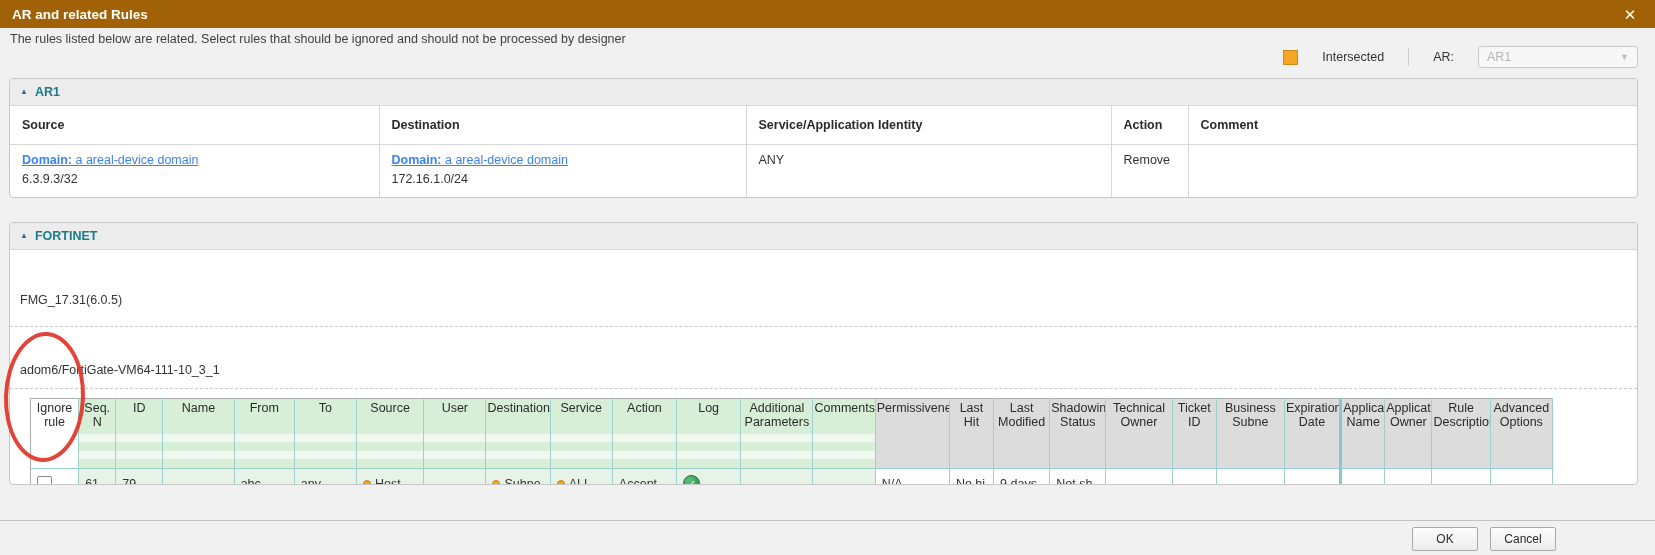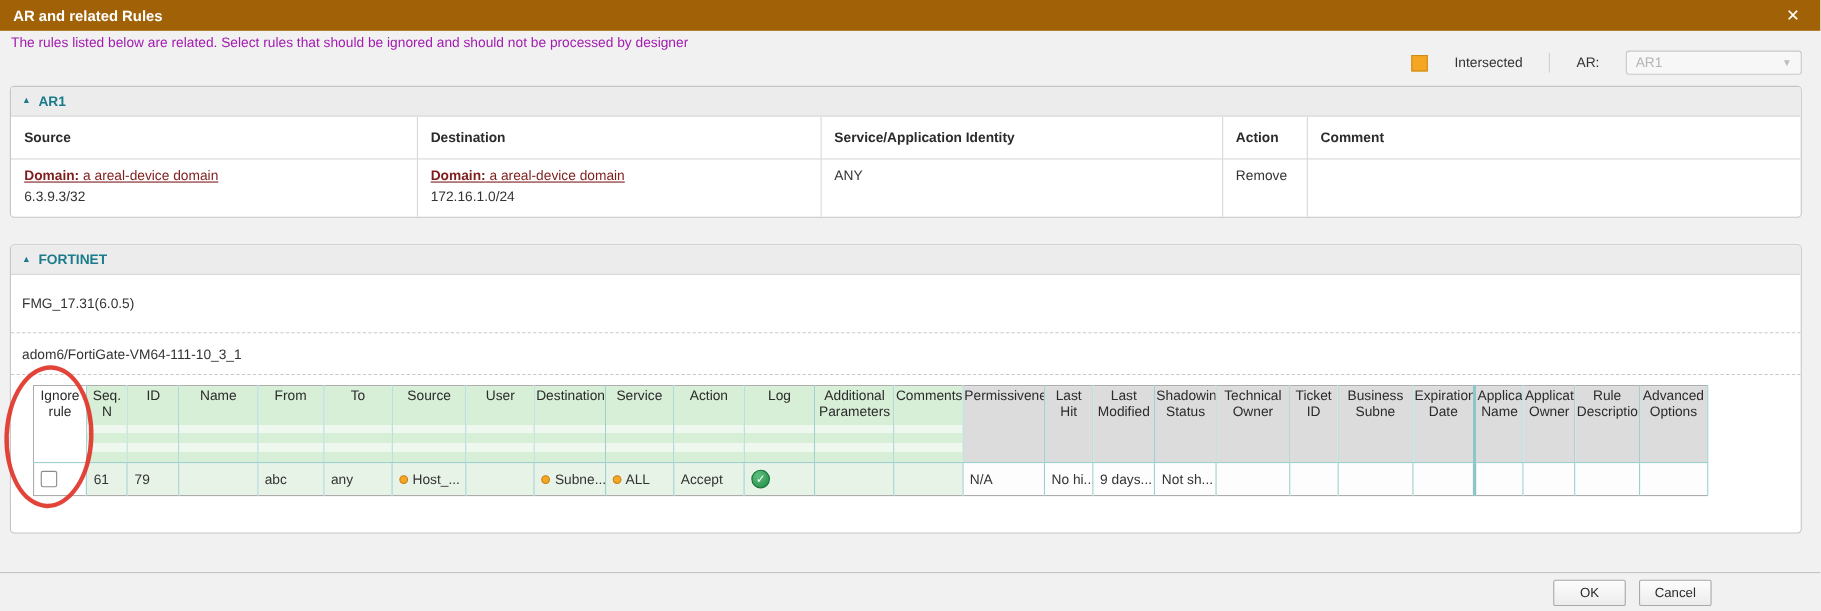--- a/index.html
+++ b/index.html
@@ -12,21 +12,21 @@
   .titlebar {
     position:absolute; left:0; top:0; width:1655px; height:28px;
     background:#a16207; display:flex; align-items:center; padding:0 12px;
   }
   .titlebar .t { color:#fff; font-weight:bold; font-size:13.5px; }
   .close-x {
     position:absolute; right:14px; top:4px; color:#fff; font-size:15px;
     width:22px; height:22px; text-align:center; line-height:22px; cursor:pointer;
   }
   
-  .subtitle { position:absolute; left:10px; top:32px; font-size:12.5px; color:#a21caf;text-align:center; }
+  .subtitle { position:absolute; left:10px; top:32px; font-size:12.5px; color:#404040;text-align:center; }
   .legendbar {
     position:absolute; right:17px; top:45px; height:24px;
     display:flex; align-items:center; gap:24px;
   }
   .sw { width:15px; height:15px; background:#f5a623; border:1px solid #cf8b17; }
   .leg-label { font-size:12.5px; color:#333; }
   .vsep { width:1px; height:18px; background:#cfcfcf; }
   .ar-label { font-size:12.5px; color:#333; }
   .ar-select {
     width:160px; height:22px; background:#f7f7f7; border:1px solid #c9c9c9;
@@ -50,24 +50,24 @@
   .ar-table th {
     text-align:left; font-size:12.5px; color:#2b2b2b; font-weight:bold;
     padding:10px 12px; border-right:1px solid #d7d7d7; border-bottom:1px solid #d7d7d7;
     height:38px; vertical-align:middle;
   }
   .ar-table td {
     vertical-align:top; padding:8px 12px; font-size:12.5px;
     border-right:1px solid #d7d7d7; height:54px;
   }
   .ar-table th:last-child, .ar-table td:last-child { border-right:none; }
-  .dom-link { color:#7f1d1d; text-decoration:underline; cursor:pointer; display:inline-block; margin-bottom:5px; }
+  .dom-link { color:#3b82f6; text-decoration:underline; cursor:pointer; display:inline-block; margin-bottom:5px; }
   .dom-link b { font-weight:bold; }
   
-  .dev-row { padding:0 10px; display:flex; align-items:center; font-size:12.5px; color:#333; }
+  .dev-row { padding:0 10px; display:flex; align-items:center; font-size:12.5px; color:#333;margin-top:24px; }
   .dev-row.mgr { height:53px; border-bottom:1px dashed #c9c9c9; }
   .dev-row.dev { height:38px; border-bottom:1px dashed #c9c9c9; }
   
   .gridwrap { padding:9px 0 0 20px; }
   table.grid { border-collapse:collapse; table-layout:fixed; width:1523px; border:1px solid #adadad; }
   table.grid th {
     position:relative; height:70px; vertical-align:top; text-align:center;
     font-weight:normal; font-size:12.5px; color:#2b2b2b; padding:2px 1px 0 1px;
     border-right:1px solid #9fd0d0; border-bottom:1px solid #9fd0d0;
     overflow:hidden; white-space:normal; cursor:pointer;

